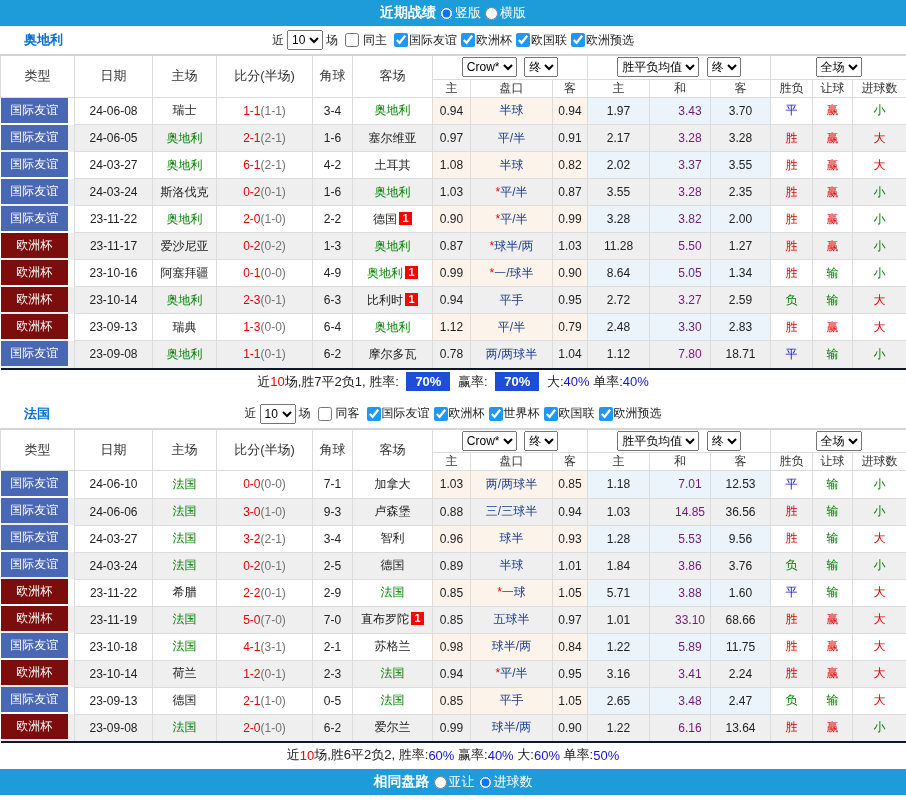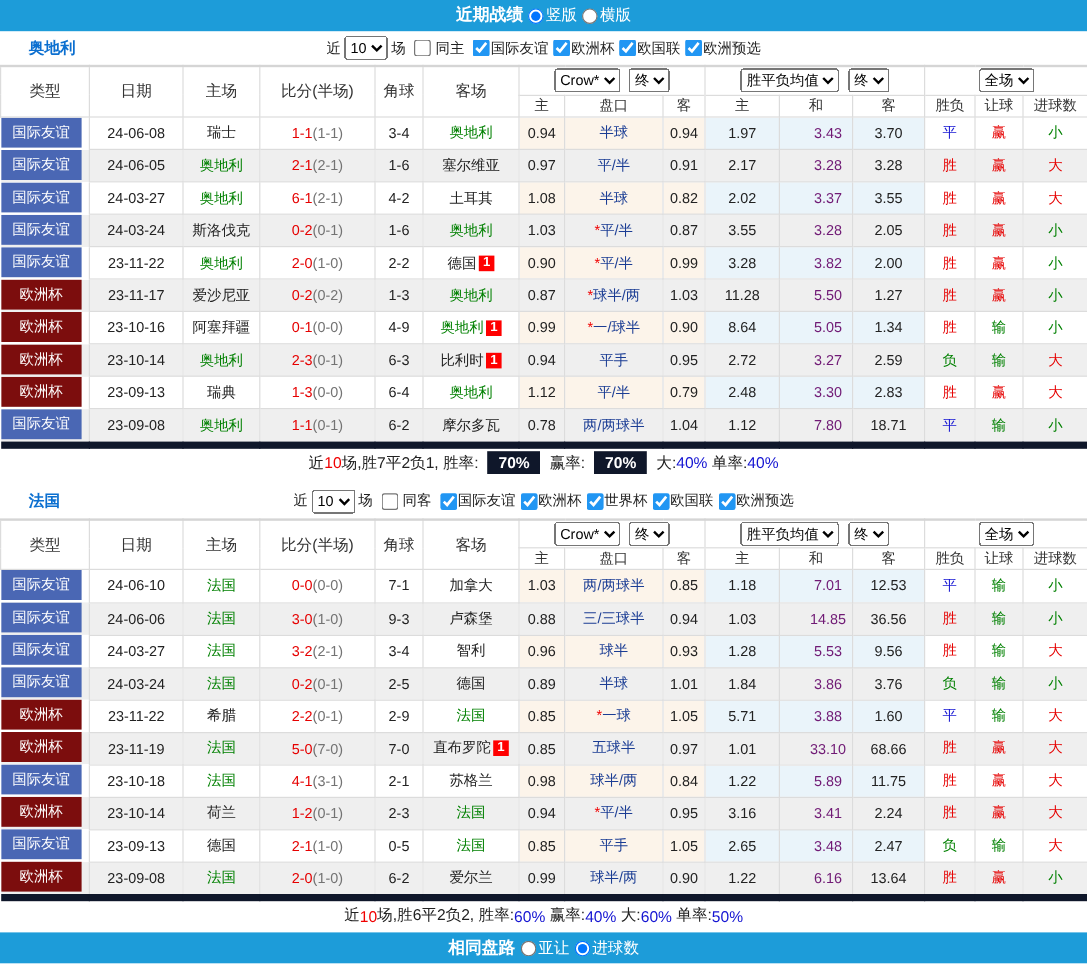--- a/index.html
+++ b/index.html
@@ -7,21 +7,21 @@
   .bar { height:26px; background:#1d9cd9; color:#fff; display:flex; align-items:center; justify-content:center; }
   .bar .bar-title { font-weight:bold; font-size:14px; }
   .bar label { display:flex; align-items:center; font-size:13px; gap:2px; margin-left:4px; cursor:pointer; }
   .bar input[type=radio] { width:13px; height:13px; margin:0; }
   .filter-row { height:28px; position:relative; display:flex; align-items:center; justify-content:center; }
   .team-name { position:absolute; left:24px; color:#0b6fd0; font-weight:bold; font-size:13px; }
   .filters { display:flex; align-items:center; gap:3px; font-size:12px; color:#222; }
   .filters select { font-size:12px; height:20px; }
   .filters input[type=checkbox] { width:14px; height:14px; accent-color:#2196f3; margin:0 1px 0 4px; }
   .filters .lg-label { white-space:nowrap; }
-  table { width:906px; border-collapse:collapse; table-layout:fixed; border-top:2px solid #d5d5d5; border-bottom:6px solid #0f172a; }
+  table { width:906px; border-collapse:collapse; table-layout:fixed; border-top:2px solid #d5d5d5; border-bottom:2px solid #0f172a; }
   th, td { border:1px solid #dcdcdc; text-align:center; font-weight:normal; padding:0; overflow:hidden; white-space:nowrap; }
   thead tr.h1 th { height:24px; background:#fff; border-bottom:none; }
   thead tr.h1 th[rowspan] { border-bottom:1px solid #dcdcdc; font-size:13px; color:#333; }
   thead tr.h2 th { height:17px; background:#fff; font-size:12px; color:#333; }
   .selgroup { text-align:center; }
   .selgroup select { font-size:12px; height:20px; margin:0 2px; }
   tbody td { height:27px; background:#fff; font-size:12px; color:#222; }
   tbody tr.even td { background:#efefef; }
   tbody td.lg { background:#fff; border:none; border-right:1px solid #dcdcdc; padding:0 6px 2px 0; }
   .tag { height:25px; display:flex; align-items:center; justify-content:center; color:#fff; font-size:12px; }
@@ -34,21 +34,21 @@
   .star { color:#f00000; }
   .ed { color:#701a75;margin-left:20px; }
   .r { color:#e60000; }
   .g { color:#008000; }
   .b { color:#1414d2; }
   .badge { display:inline-block; background:#ff0000; color:#fff; font-size:11px; font-weight:bold; line-height:13px; width:13px; height:13px; margin-left:2px; vertical-align:1px; }
   .summary { height:24px; display:flex; align-items:center; justify-content:center; font-size:13px; color:#222; }
   .seg-plain { white-space:pre; }
   .seg-red { color:#f00000; white-space:pre; }
   .seg-blue { color:#1414d2; white-space:pre; }
-  .seg-badge { background:#0f172a; color:#fff; font-weight:bold; padding:2px 9px; margin:0 4px; }
+  .seg-badge { background:#1d4ed8; color:#fff; font-weight:bold; padding:2px 9px; margin:0 4px; }
   .sec-gap { height:6px; }
   .bar.bottom { margin-top:2px; }
 </style>
 </head>
 <body>
 
 <div class="bar">
   <span class="bar-title">近期战绩</span>
   <label>
     <input type="radio" name="layout" checked="" style="">
@@ -204,21 +204,21 @@
           <td>24-03-24</td>
           <td><span>斯洛伐克</span></td>
           <td><span class="sm">0-2</span><span class="sh">(0-1)</span></td>
           <td>1-6</td>
           <td><span class="tg">奥地利</span></td>
           <td class="cream">1.03</td>
           <td class="cream"><span class="star">*</span><span class="hc">平/半</span></td>
           <td class="cream">0.87</td>
           <td class="lblue">3.55</td>
           <td class="lblue"><span class="ed">3.28</span></td>
-          <td class="lblue">2.05</td>
+          <td class="lblue">2.35</td>
           <td class="r">胜</td>
           <td class="r">赢</td>
           <td class="g">小</td>
         </tr>
         <tr>
           <td class="lg">
             <div class="tag" style="background: rgb(74, 103, 180);">国际友谊</div>
           </td>
           <td>23-11-22</td>
           <td><span class="tg">奥地利</span></td>

